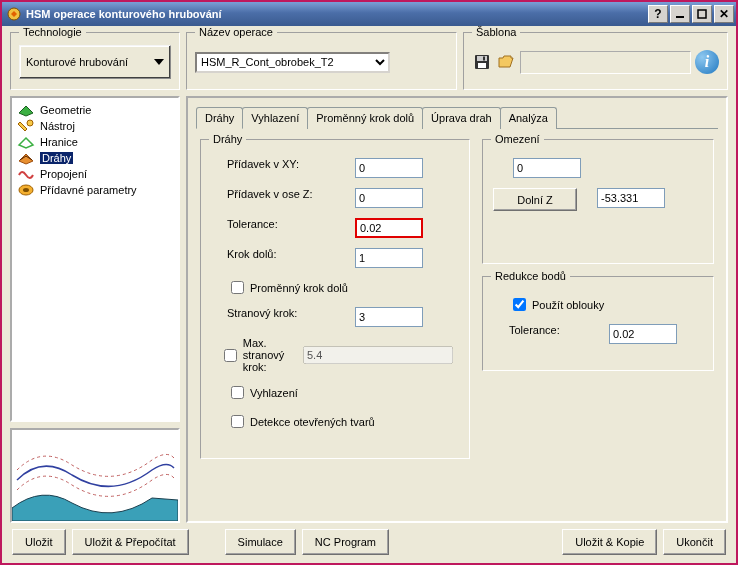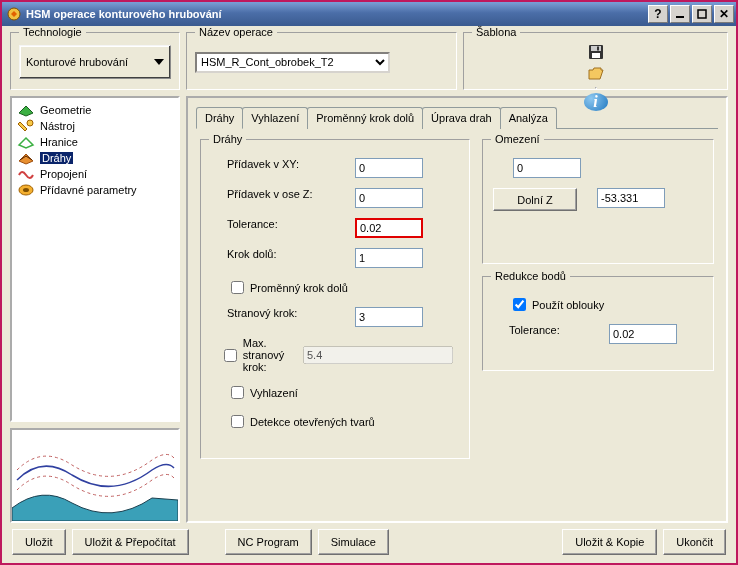--- a/index.html
+++ b/index.html
@@ -12,21 +12,21 @@
 .titlebar .winbtn { width: 20px; height: 18px; background: #d6d3ce; border: 1px solid #fff; border-right-color: #7a7a7a; border-bottom-color: #7a7a7a; display: flex; align-items: center; justify-content: center; font-size: 12px; font-weight: bold; color: #000; cursor: pointer; }
 .content { flex: 1; padding: 6px 8px 8px 8px; display: flex; flex-direction: column; gap: 6px; }
 .toprow { display: flex; gap: 6px; }
 .fieldset { border: 1px solid #fff; border-left-color: #a0a0a0; border-top-color: #a0a0a0; position: relative; padding: 10px 8px 8px 8px; }
 .fieldset > .legend { position: absolute; top: -7px; left: 8px; background: #ece9d8; padding: 0 4px; }
 .tech { width: 170px; height: 58px; display: flex; align-items: center; justify-content: center; }
 .dropdown-btn { width: 154px; height: 26px; background: #ece9d8; border: 1px solid #f5f5f5; border-right: 1px solid #8a8a8a; border-bottom: 1px solid #8a8a8a; box-shadow: inset -1px -1px 0 #404040, inset 1px 1px 0 #fff; display: flex; align-items: center; justify-content: space-between; padding: 16px 6px; cursor: pointer; }
 .triangle-down { width: 0; height: 0; border-left: 5px solid transparent; border-right: 5px solid transparent; border-top: 6px solid #000; }
 .opname { flex: 1; height: 58px; display: flex; align-items: center; }
 .opname select { width: 195px; height: 21px; background: #fff; border: 2px inset #d6d3ce; font-size: 11px; }
-.sablona { width: 265px; height: 58px; display: flex; align-items: center; gap: 4px; flex-direction: column; }
+.sablona { width: 265px; height: 58px; display: flex; align-items: center; gap: 4px; }
 .iconbtn { width: 20px; height: 20px; display: flex; align-items: center; justify-content: center; cursor: pointer; border: 1px solid transparent; }
 .sab-field { flex: 1; height: 23px; border: 1px inset #fff; background: #ece9d8; }
 .info-icon { width: 24px; height: 24px; border-radius: 50%; background: radial-gradient(circle at 30% 30%, #8ec8f0, #2078c0); color: #fff; display: flex; align-items: center; justify-content: center; font-weight: bold; font-style: italic; font-size: 16px; font-family: Georgia, serif; cursor: pointer; }
 .mainrow { flex: 1; display: flex; gap: 6px; }
 .leftcol { width: 170px; display: flex; flex-direction: column; gap: 6px; }
 .treepanel { flex: 1; border: 2px inset #fff; background: #fff; padding: 4px 2px; }
 .treeitem { display: flex; align-items: center; gap: 4px; padding: 1px 2px; cursor: pointer; }
 .treeitem .ticon { width: 20px; height: 14px; display: flex; align-items: center; justify-content: center; }
 .treeitem.selected .tlabel { background: #0a246a; color: #fff; padding: 0 2px; }
 .graphpanel { height: 95px; border: 2px inset #fff; background: #fff; position: relative; overflow: hidden; }
@@ -276,24 +276,24 @@
 
     <div class="bottomrow">
       <span class="bigbtn">
           <span>Uložit</span>
         </span>
       <span class="bigbtn">
           <span>Uložit &amp; Přepočítat</span>
         </span>
       <span style="width:24px"></span>
       <span class="bigbtn">
+          <span>Simulace</span>
+        </span>
+      <span class="bigbtn">
           <span>NC Program</span>
-        </span>
-      <span class="bigbtn">
-          <span>Simulace</span>
         </span>
       <span class="flex"></span>
       <span class="bigbtn">
           <span>Uložit &amp; Kopie</span>
         </span>
       <span class="bigbtn">
           <span>Ukončit</span>
         </span>
     </div>
   </div>

